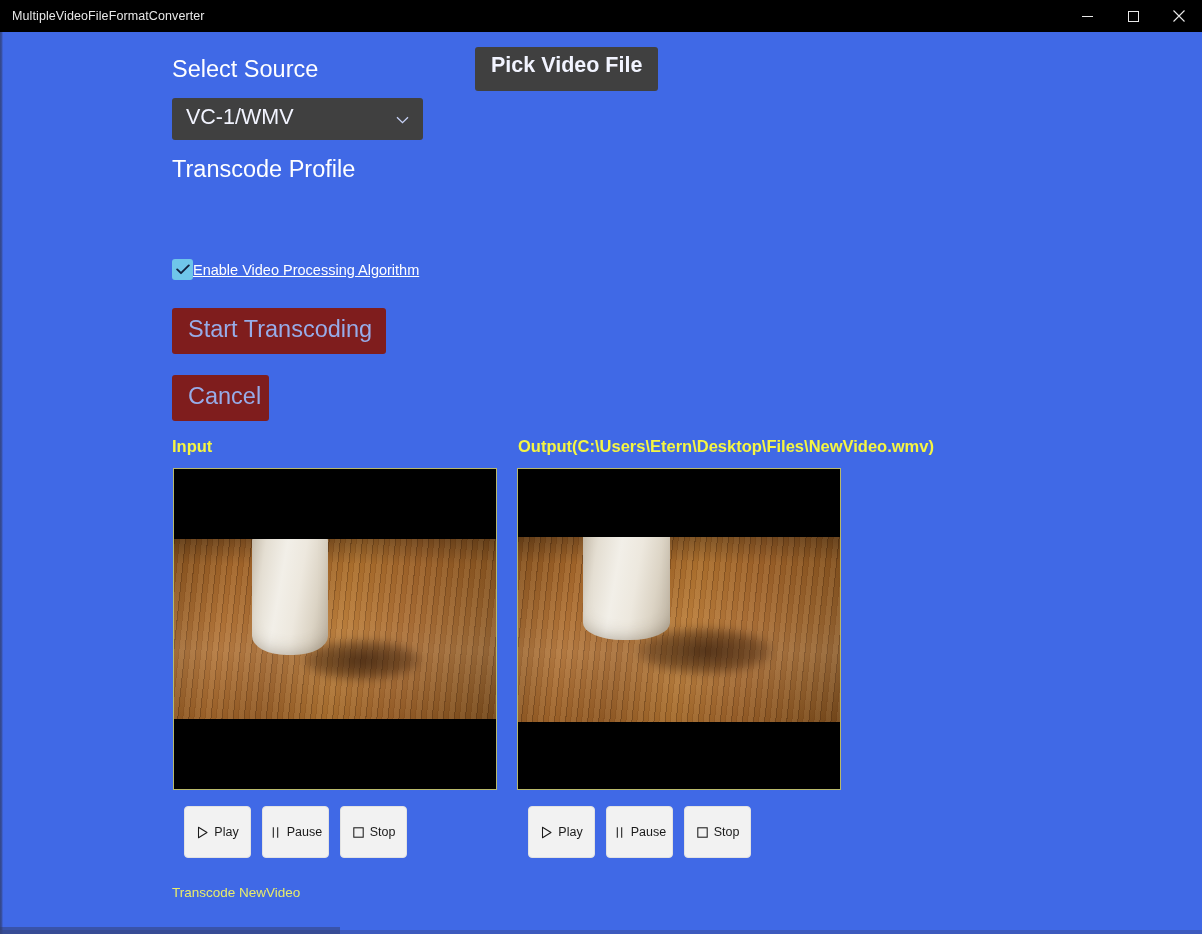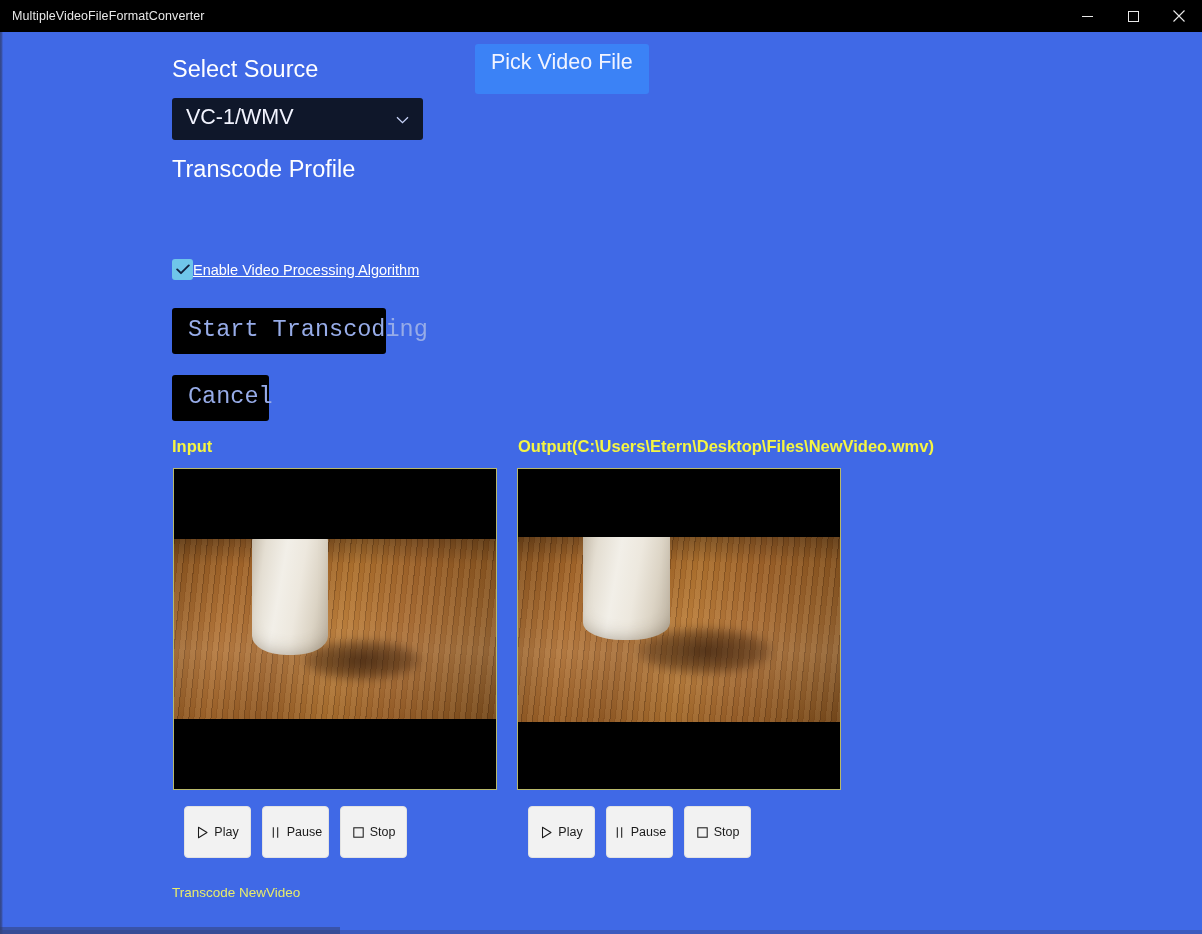--- a/index.html
+++ b/index.html
@@ -86,35 +86,36 @@
     width: 303px;
     color: #ffffff;
     font-size: 23.5px;
     font-weight: 400;
     line-height: 44px;
     white-space: nowrap;
     user-select: none;
   }
 
   .flat-button {
-    background: #3b82f6;
+    background: #404040;
     color: #f2f4ff;
     border: none;
     border-radius: 3px;
     font-family: "Liberation Sans", sans-serif;
     font-size: 21.5px;
-    padding: 8px 16px 20px 16px;
+    padding: 8px 16px 14px 16px;
     text-align: left;
     white-space: nowrap;
     cursor: pointer;
     line-height: 1;
+    font-weight: bold;
   }
 
   .combo {
-    background: #0f172a;
+    background: #404040;
     color: #f2f4ff;
     border: none;
     border-radius: 3px;
     font-size: 21.5px;
     padding: 9px 14px 11px 14px;
     cursor: pointer;
     display: flex;
     align-items: center;
     white-space: nowrap;
     line-height: 1;
@@ -156,25 +157,25 @@
   .checkrow-label {
     color: #ffffff;
     font-size: 14.5px;
     white-space: nowrap;
     text-decoration: underline;
   }
 
   
   .disabled-button {
     position: absolute;
-    background: #000000;
+    background: #7f1d1d;
     border: none;
     border-radius: 3px;
     color: #97ACE8;
-    font-family: Liberation Mono, monospace;
+    font-family: Liberation Sans, sans-serif;
     font-size: 23.5px;
     text-align: left;
     white-space: nowrap;
     line-height: 1;
     cursor: default;
   }
   .btn-start {
     top: 308px; left: 172px;
     width: 214px; height: 46px;
     padding: 0 0 3px 16px;

